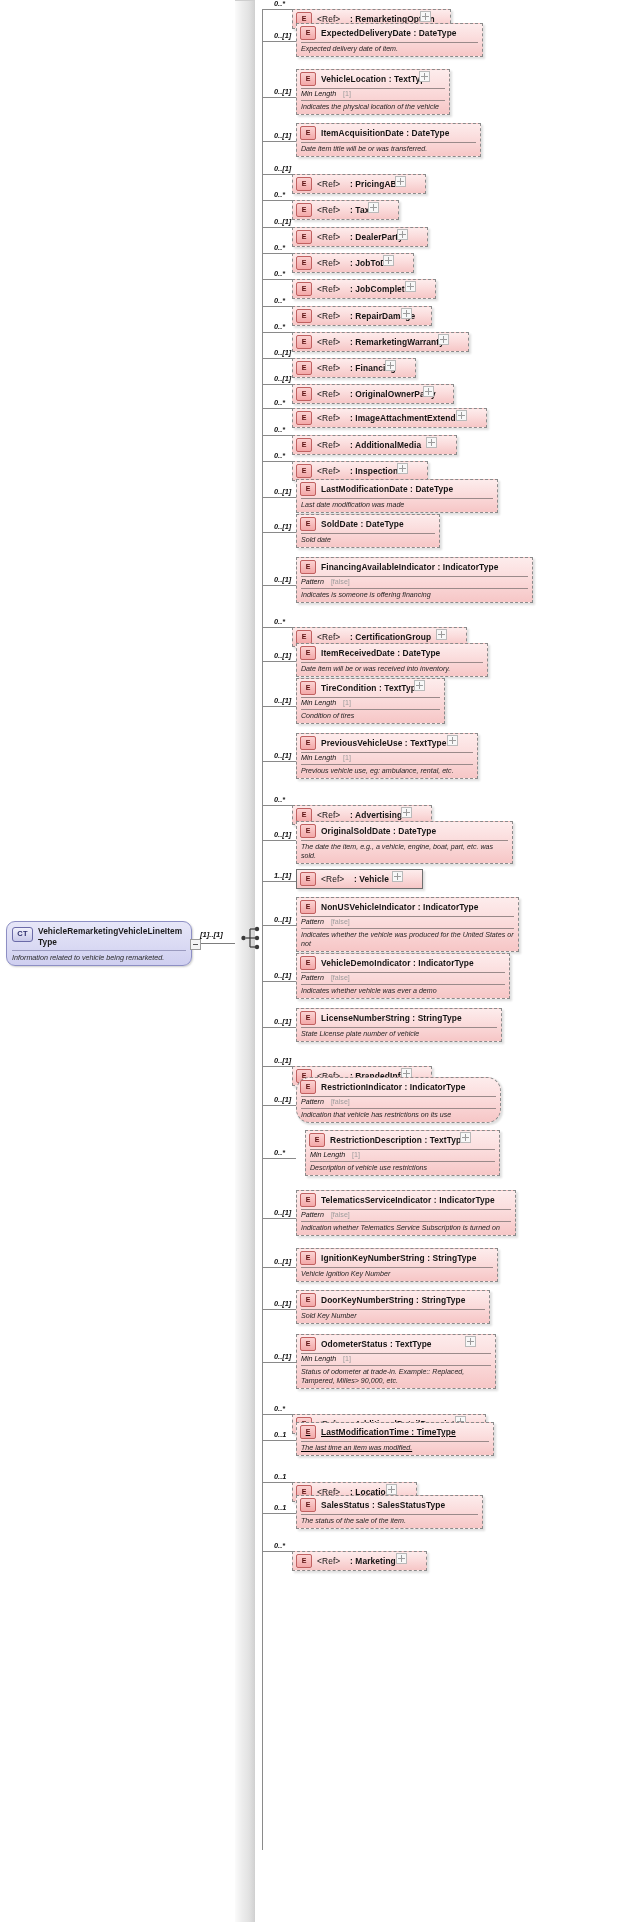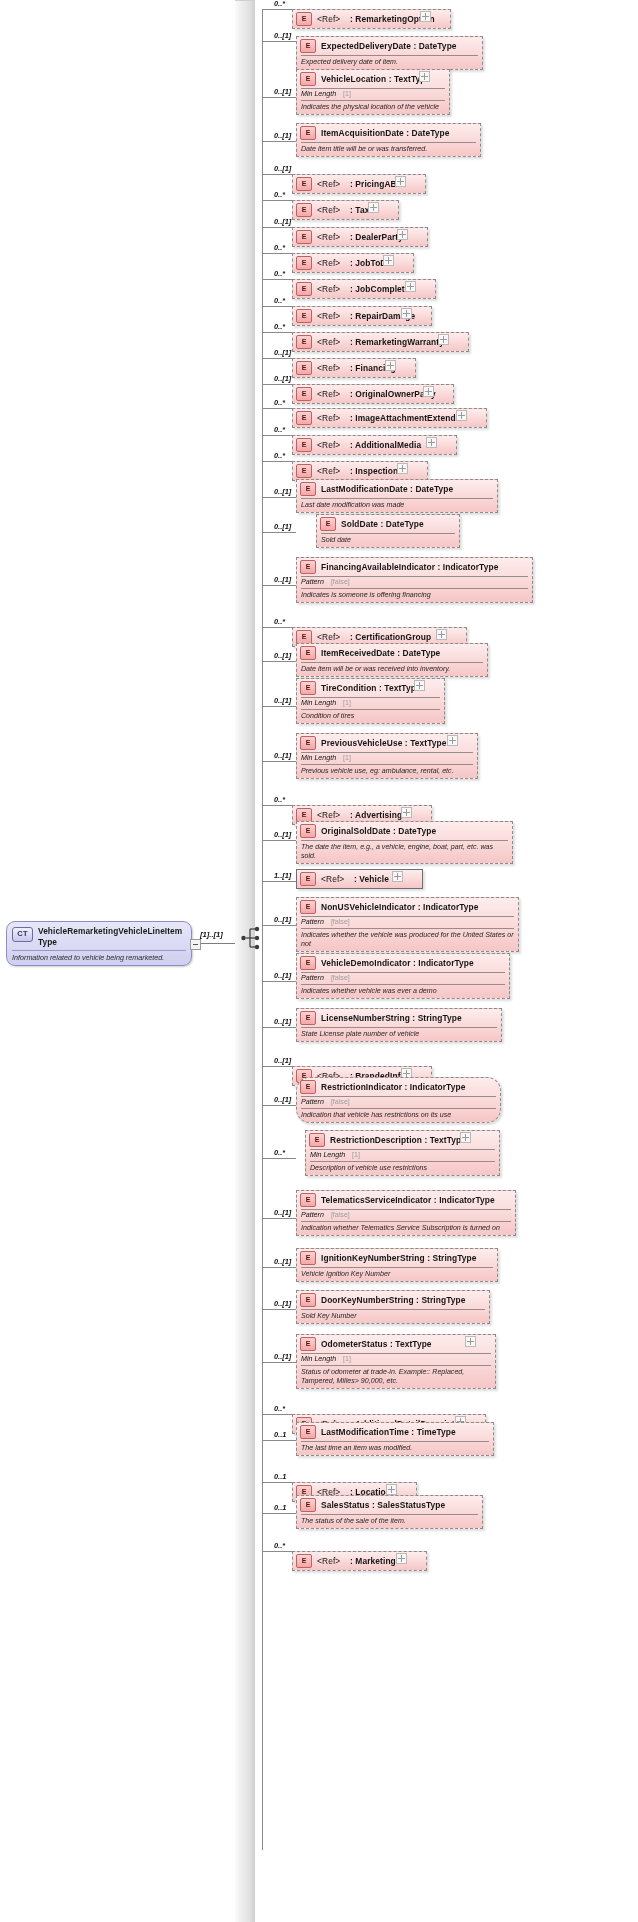--- a/index.html
+++ b/index.html
@@ -112,21 +112,21 @@
         <div class="ntop">
           <div class="ebadge">E</div>
           <div class="ntitle"><span class="refname">&lt;Ref&gt;</span><span>&nbsp;&nbsp;&nbsp;&nbsp;: RemarketingOption</span></div>
         </div>
       </div>
       <div class="plus" title="+" style="left: 158px; top: 2px;"></div>
     </div>
     <div class="row" style="top: 41px;">
       <div class="conn" style="width: 34px;"></div>
       <div class="occ" style="left: 12px; top: -10px;">0..[1]</div>
-      <div class="node opt" style="left: 34px; top: -18px; width: 185px; margin-top: 13px;">
+      <div class="node opt" style="left: 34px; top: -18px; width: 185px;">
         <div class="ntop">
           <div class="ebadge">E</div>
           <div class="ntitle">ExpectedDeliveryDate : DateType</div>
         </div>
         <div class="nsep"></div>
         <div class="ndoc">Expected delivery date of item.</div>
       </div>
     </div>
     <div class="row" style="top: 97px;">
       <div class="conn" style="width: 34px;"></div>
@@ -298,21 +298,21 @@
           <div class="ebadge">E</div>
           <div class="ntitle">LastModificationDate : DateType</div>
         </div>
         <div class="nsep"></div>
         <div class="ndoc">Last date modification was made</div>
       </div>
     </div>
     <div class="row" style="top: 532px;">
       <div class="conn" style="width: 34px;"></div>
       <div class="occ" style="left: 12px; top: -10px;">0..[1]</div>
-      <div class="node opt" style="left: 34px; top: -18px; width: 142px; margin-left: 20px;">
+      <div class="node opt" style="left: 34px; top: -18px; width: 142px;">
         <div class="ntop">
           <div class="ebadge">E</div>
           <div class="ntitle">SoldDate : DateType</div>
         </div>
         <div class="nsep"></div>
         <div class="ndoc">Sold date</div>
       </div>
     </div>
     <div class="row" style="top: 585px;">
       <div class="conn" style="width: 34px;"></div>
@@ -582,21 +582,21 @@
         <div class="ntop">
           <div class="ebadge">E</div>
           <div class="ntitle"><span class="refname">&lt;Ref&gt;</span><span>&nbsp;&nbsp;&nbsp;&nbsp;: AdditionalDetailDescription</span></div>
         </div>
       </div>
       <div class="plus" title="+" style="left: 193px; top: 2px;"></div>
     </div>
     <div class="row" style="top: 1440px;">
       <div class="conn" style="width: 34px;"></div>
       <div class="occ" style="left: 12px; top: -10px;">0..1</div>
-      <div class="node opt" style="left: 34px; top: -18px; width: 196px;">
+      <div class="node opt" style="left: 34px; top: -18px; width: 196px; text-decoration: underline;">
         <div class="ntop">
           <div class="ebadge">E</div>
           <div class="ntitle">LastModificationTime : TimeType</div>
         </div>
         <div class="nsep"></div>
         <div class="ndoc">The last time an item was modified.</div>
       </div>
     </div>
     <div class="row" style="top: 1482px;">
       <div class="conn" style="width: 30px;"></div>

